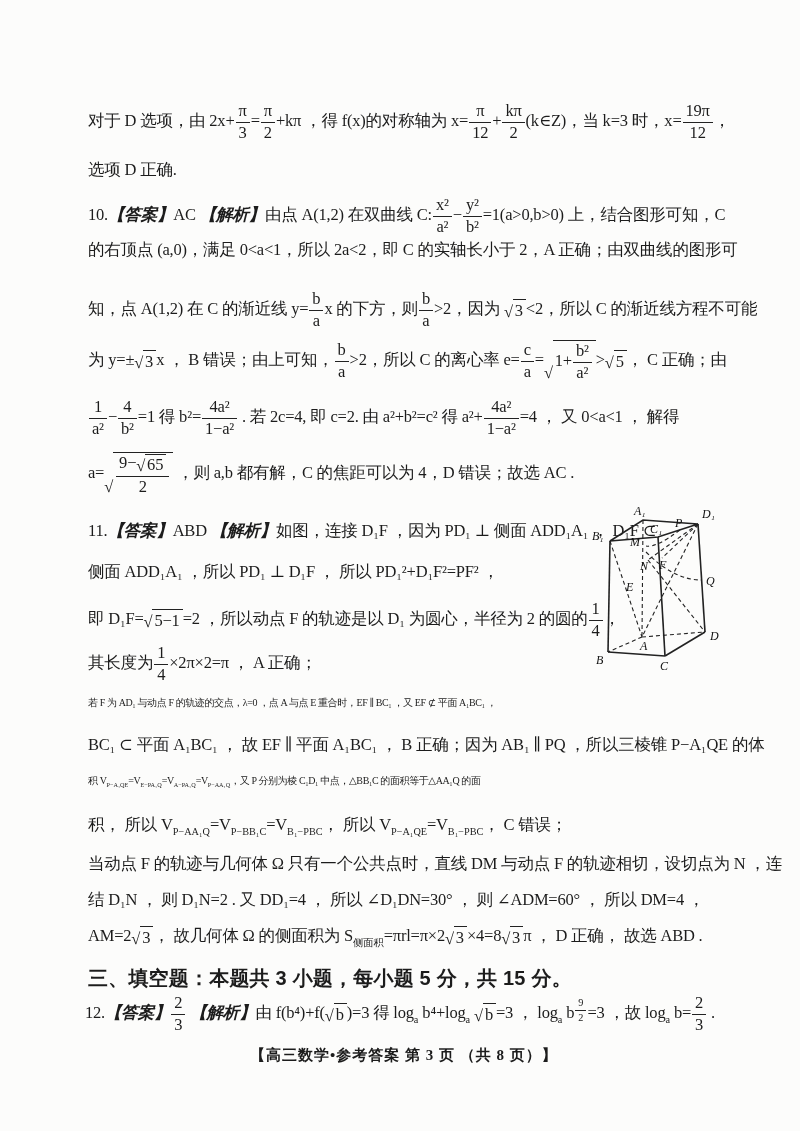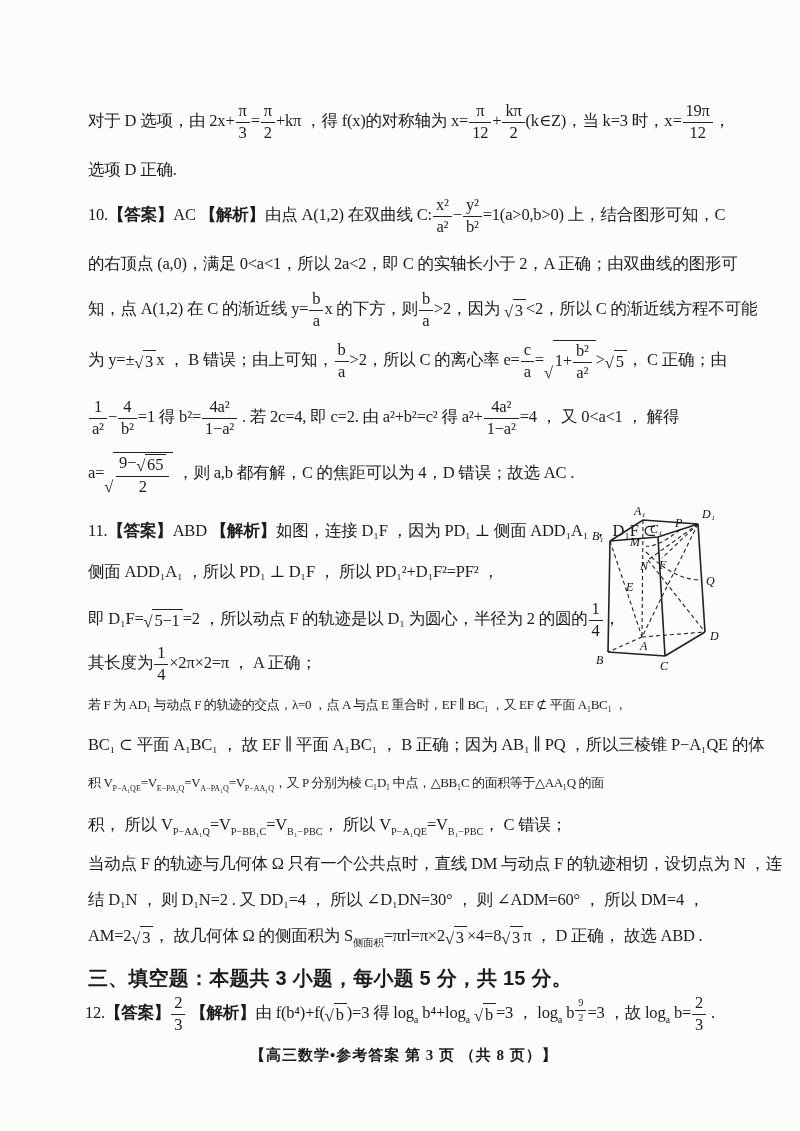--- a/index.html
+++ b/index.html
@@ -8,28 +8,28 @@
     background:#fcfcfb;
     font-family:"Liberation Serif","DejaVu Serif","DejaVu Sans",serif;
     color:#1c1c1c;
   }
   .page{position:absolute;inset:0;padding-left:10px;}
   .ln{
     position:absolute;left:88px;width:660px;
     font-size:16.5px;line-height:1.25;white-space:nowrap;
     letter-spacing:-0.2px;
   }
-  .ln.tight{font-size:13px;letter-spacing:-0.4px;}
+  .ln.tight{font-size:10px;letter-spacing:-0.4px;}
   .ln.heading{font-weight:bold;letter-spacing:0.2px;
     font-family:"Liberation Sans","DejaVu Sans",sans-serif;font-size:20px;}
   .footer{
     position:absolute;left:4px;width:800px;text-align:center;
     font-weight:bold;font-size:15px;letter-spacing:1px;
   }
-  b.hb{font-family:"Liberation Sans","DejaVu Sans",sans-serif;font-weight:bold;}
+  b.hb{font-family:"Liberation Sans","DejaVu Sans",sans-serif;font-weight:bold;font-style:italic;}
   
   .fr{display:inline-block;text-align:center;vertical-align:middle;padding:0 1px;line-height:1;}
   .fr>.n{display:block;border-bottom:1.2px solid #222;padding:0 3px 1px 3px;line-height:1.15;}
   .fr>.d{display:block;padding:1px 3px 0 3px;line-height:1.15;}
   
   .sq{display:inline-block;white-space:nowrap;vertical-align:middle;}
   .sq>.rad{display:inline-block;vertical-align:bottom;transform:translateY(1px);}
   .sq>.ov{display:inline-block;border-top:1.2px solid #222;padding:1px 3px 0 2px;vertical-align:middle;}
   
   .sb{font-size:0.62em;vertical-align:-0.45em;letter-spacing:0;}
@@ -44,21 +44,21 @@
 </style>
 </head>
 <body>
 
 <div class="page">
 
   <div class="ln" style="top:102px">对于 D 选项，由 2x+<span class="fr"><span class="n">π</span><span class="d">3</span></span>=<span class="fr"><span class="n">π</span><span class="d">2</span></span>+kπ ，得 f(x)的对称轴为 x=<span class="fr"><span class="n">π</span><span class="d">12</span></span>+<span class="fr"><span class="n">kπ</span><span class="d">2</span></span>(k∈Z)，当 k=3 时，x=<span class="fr"><span class="n">19π</span><span class="d">12</span></span>，</div>
   <div class="ln" style="top:160px">选项 D 正确.</div>
 
   <div class="ln" style="top:196px">10.<b class="hb">【答案】</b>AC <b class="hb">【解析】</b>由点 A(1,2) 在双曲线 C:<span class="fr"><span class="n">x²</span><span class="d">a²</span></span>−<span class="fr"><span class="n">y²</span><span class="d">b²</span></span>=1(a&gt;0,b&gt;0) 上，结合图形可知，C</div>
-  <div class="ln" style="top:254px">的右顶点 (a,0)，满足 0&lt;a&lt;1，所以 2a&lt;2，即 C 的实轴长小于 2，A 正确；由双曲线的图形可</div>
+  <div class="ln" style="top:240px">的右顶点 (a,0)，满足 0&lt;a&lt;1，所以 2a&lt;2，即 C 的实轴长小于 2，A 正确；由双曲线的图形可</div>
   <div class="ln" style="top:290px">知，点 A(1,2) 在 C 的渐近线 y=<span class="fr"><span class="n">b</span><span class="d">a</span></span>x 的下方，则<span class="fr"><span class="n">b</span><span class="d">a</span></span>&gt;2，因为 <span class="sq"><span class="rad">√</span><span class="ov">3</span></span>&lt;2，所以 C 的渐近线方程不可能</div>
   <div class="ln" style="top:340px">为 y=±<span class="sq"><span class="rad">√</span><span class="ov">3</span></span>x ， B 错误；由上可知，<span class="fr"><span class="n">b</span><span class="d">a</span></span>&gt;2，所以 C 的离心率 e=<span class="fr"><span class="n">c</span><span class="d">a</span></span>=<span class="sq"><span class="rad">√</span><span class="ov">1+<span class="fr"><span class="n">b²</span><span class="d">a²</span></span></span></span>&gt;<span class="sq"><span class="rad">√</span><span class="ov">5</span></span>， C 正确；由</div>
   <div class="ln" style="top:398px"><span class="fr"><span class="n">1</span><span class="d">a²</span></span>−<span class="fr"><span class="n">4</span><span class="d">b²</span></span>=1 得 b²=<span class="fr"><span class="n">4a²</span><span class="d">1−a²</span></span> . 若 2c=4, 即 c=2. 由 a²+b²=c² 得 a²+<span class="fr"><span class="n">4a²</span><span class="d">1−a²</span></span>=4 ， 又 0&lt;a&lt;1 ， 解得</div>
   <div class="ln" style="top:452px">a=<span class="sq"><span class="rad">√</span><span class="ov"><span class="fr"><span class="n">9−<span class="sq"><span class="rad">√</span><span class="ov">65</span></span></span><span class="d">2</span></span></span></span> ，则 a,b 都有解，C 的焦距可以为 4，D 错误；故选 AC .</div>
 
   <div class="ln" style="top:520px;width:495px">11.<b class="hb">【答案】</b>ABD <b class="hb">【解析】</b>如图，连接 D₁F ，因为 PD₁ ⊥ 侧面 ADD₁A₁ ， D₁F ⊂</div>
   <div class="ln" style="top:562px;width:495px">侧面 ADD₁A₁ ，所以 PD₁ ⊥ D₁F ， 所以 PD₁²+D₁F²=PF² ，</div>
   <div class="ln" style="top:600px;width:495px">即 D₁F=<span class="sq"><span class="rad">√</span><span class="ov">5−1</span></span>=2 ，所以动点 F 的轨迹是以 D₁ 为圆心，半径为 2 的圆的<span class="fr"><span class="n">1</span><span class="d">4</span></span>，</div>
   <div class="ln" style="top:644px;width:495px">其长度为<span class="fr"><span class="n">1</span><span class="d">4</span></span>×2π×2=π ， A 正确；</div>
   <div class="ln tight" style="top:697px">若 F 为 AD₁ 与动点 F 的轨迹的交点，λ=0 ，点 A 与点 E 重合时，EF ∥ BC₁ ，又 EF ⊄ 平面 A₁BC₁ ，</div>

